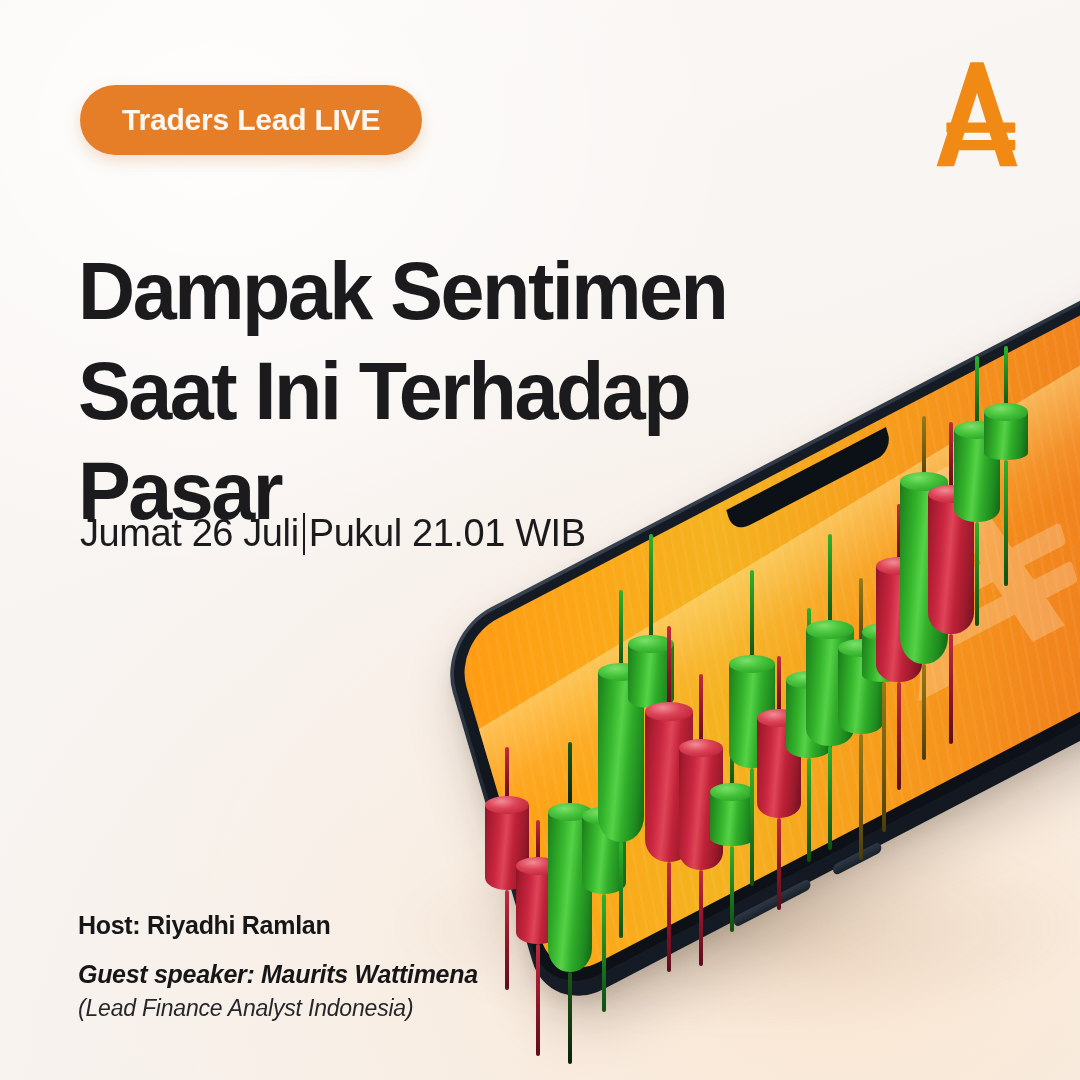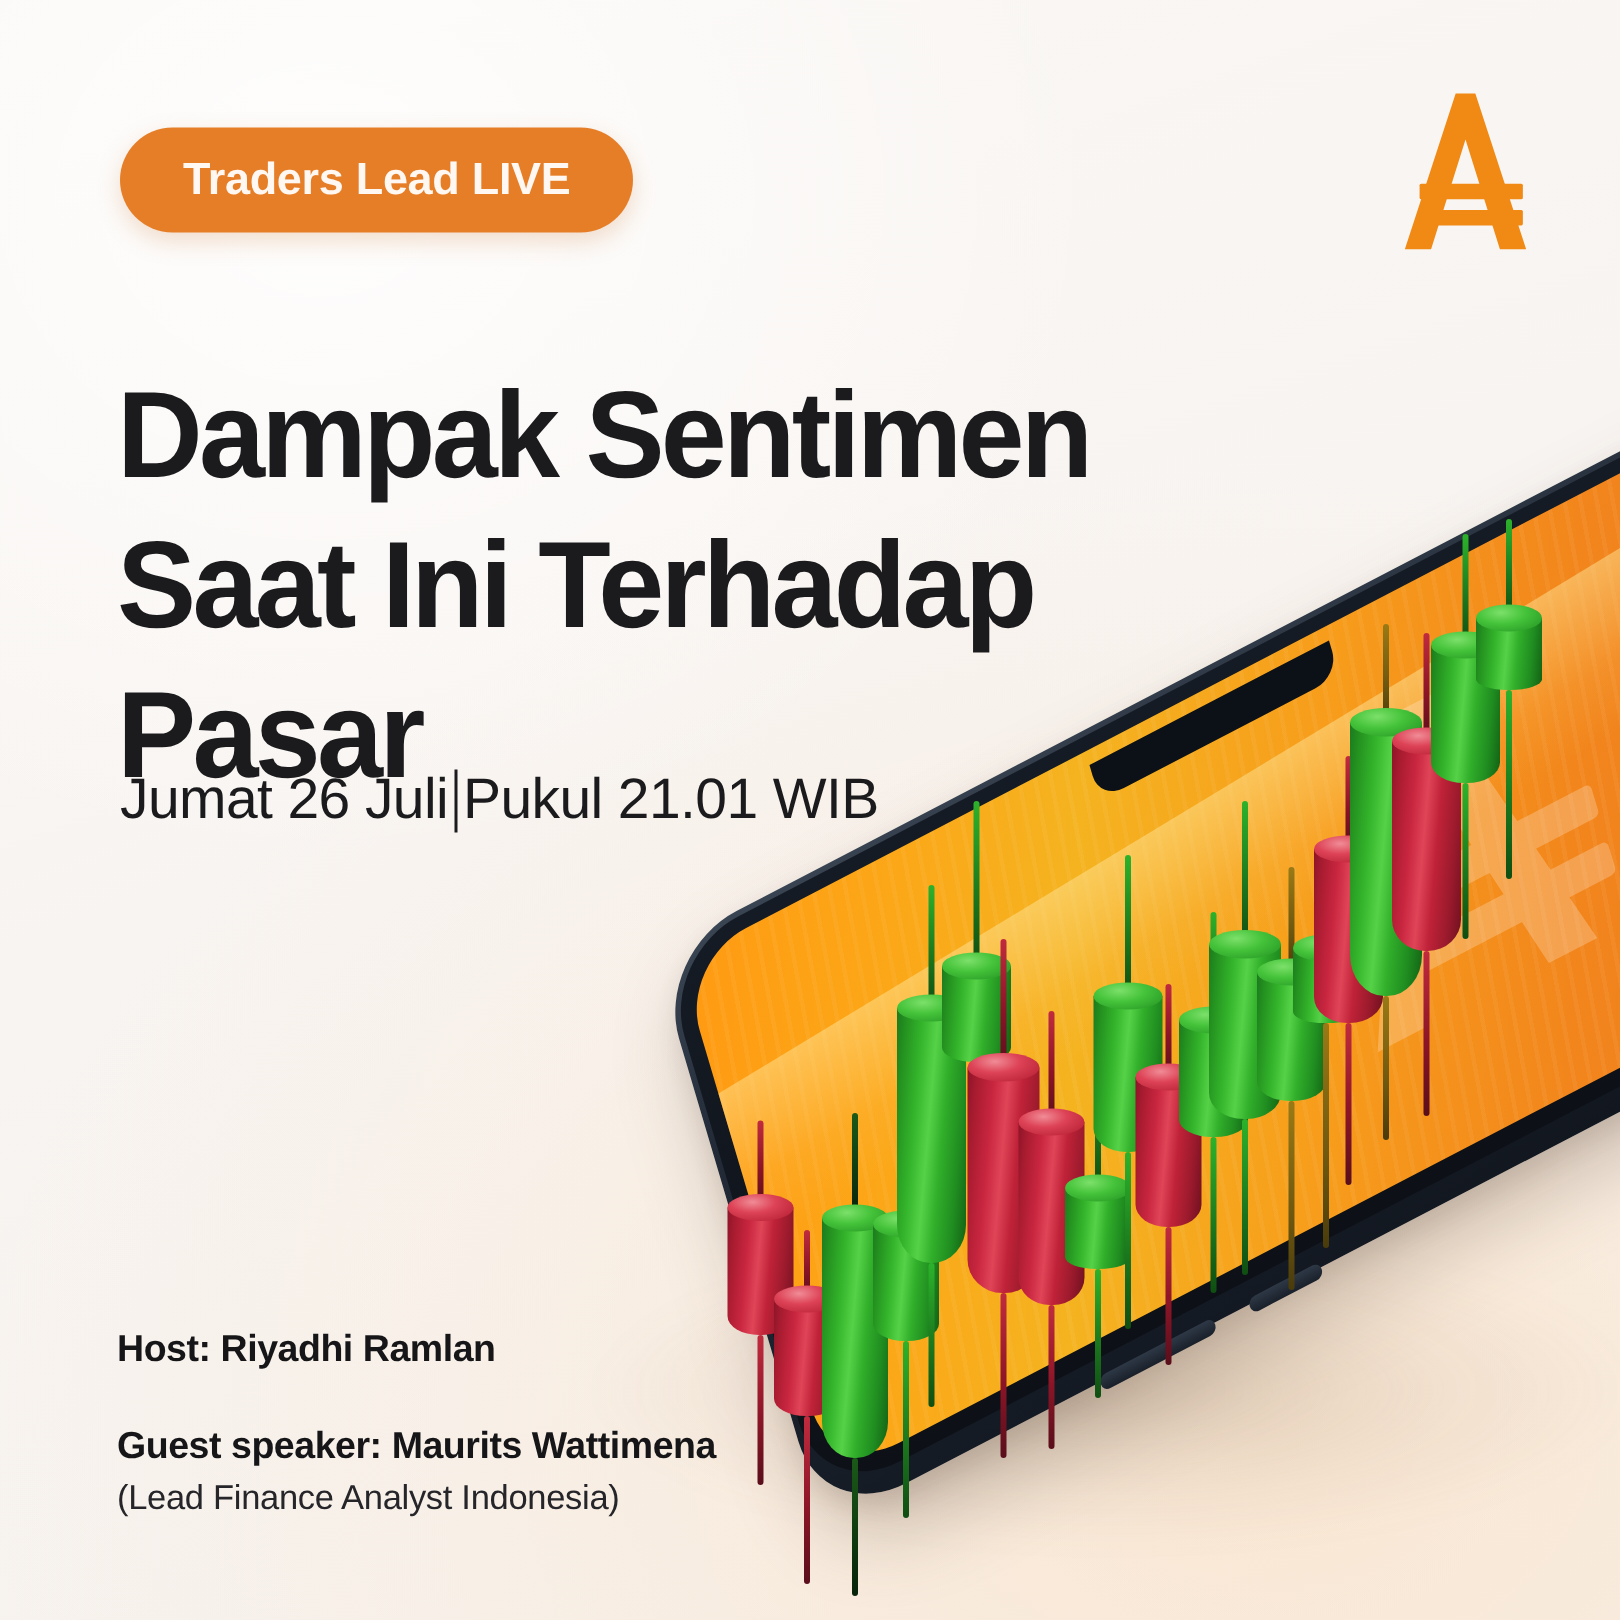--- a/index.html
+++ b/index.html
@@ -94,22 +94,22 @@
     background: #1B1B1D;
   }
 
   
   .credits {
     position: absolute;
     left: 78px;
     bottom: 58px;
     z-index: 40;
   }
-  .credit-block { margin-bottom: 36px; }
-  .credit-block:last-child { margin-bottom: 10px; }
+  .credit-block { margin-bottom: 20px; }
+  .credit-block:last-child { margin-bottom: 0; font-style: italic; }
   .credit-name {
     color: #161618;
     font-size: 25px;
     font-weight: 700;
     letter-spacing: -0.3px;
     margin-bottom: 6px;
   }
   .credit-role {
     color: #26262A;
     font-size: 23px;

